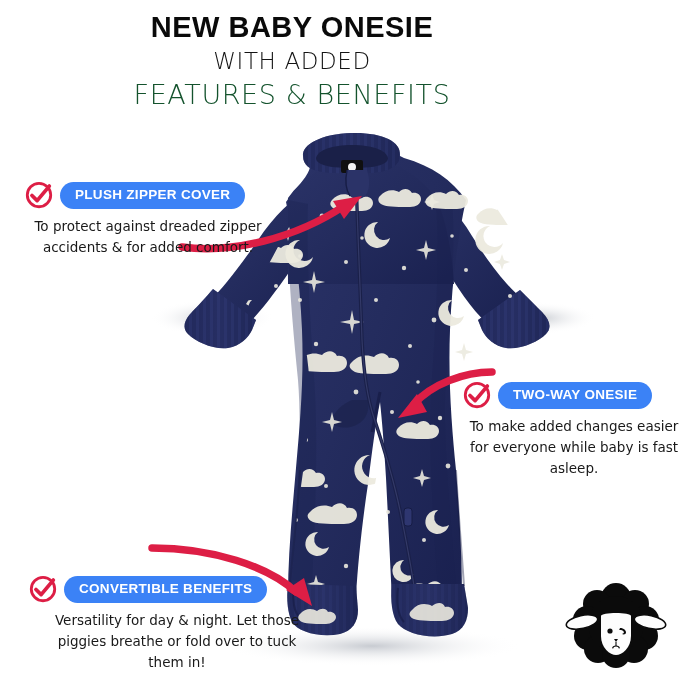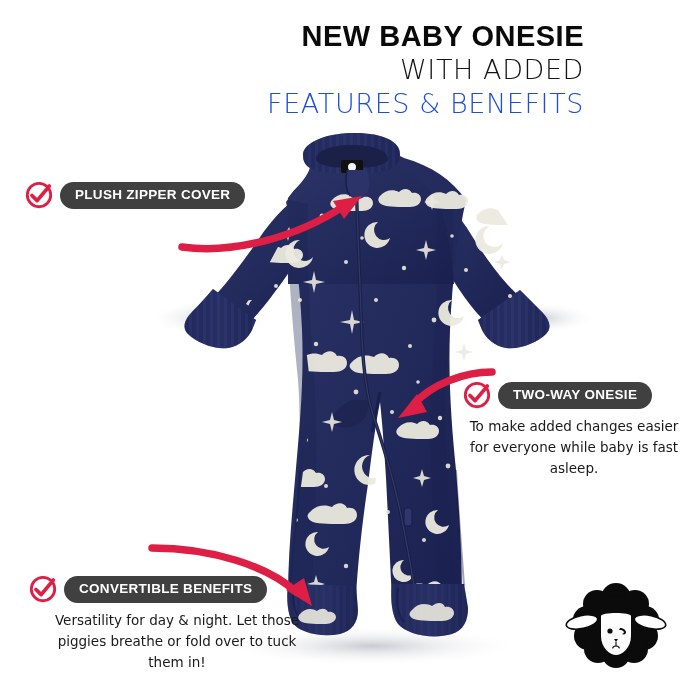--- a/index.html
+++ b/index.html
@@ -6,40 +6,40 @@
   body{
     width:700px;height:700px;
     background:#ffffff;
     font-family:"Liberation Sans", sans-serif;
     overflow:hidden;
     position:relative;
   }
   #stage{position:absolute;inset:0;width:700px;height:700px;}
 
   
-  .title-wrap{position:absolute;left:0;top:10px;width:584px;text-align:right;margin-top:9px;}
+  .title-wrap{position:absolute;left:0;top:10px;width:584px;text-align:center;}
   .t1{
     font-size:29px;font-weight:bold;letter-spacing:.5px;color:#0a0a0a;
     line-height:34px;font-family:"Liberation Sans",sans-serif;
   }
   .t2{
-    font-size:27px;font-weight:300;letter-spacing:.6px;color:#141414;
+    font-size:23px;font-weight:300;letter-spacing:.6px;color:#141414;
     line-height:34px;font-family:"DejaVu Sans",sans-serif;
   }
   .t3{
-    font-size:27px;font-weight:300;letter-spacing:.6px;color:#1d4ed8;
+    font-size:27px;font-weight:300;letter-spacing:.6px;color:#14532d;
     line-height:34px;font-family:"DejaVu Sans",sans-serif;
   }
 
   
   .callout{position:absolute;}
   .badge-row{display:flex;align-items:center;gap:6px;}
   .check{width:30px;height:30px;flex:0 0 30px;}
   .pill{
-    background:#404040;color:#fff;border-radius:16px;
+    background:#3b82f6;color:#fff;border-radius:16px;
     font-size:13.5px;font-weight:bold;letter-spacing:.3px;
     padding:6px 15px 7px 15px;white-space:nowrap;line-height:14px;
     font-family:"Liberation Sans",sans-serif;
   }
   .desc{
     font-family:"DejaVu Sans",sans-serif;
     font-size:13.5px;line-height:21px;color:#191919;
     text-align:center;margin-top:6px;
   }
 
@@ -309,20 +309,21 @@
   </svg>
 
   <div class="callout" id="callout-plush">
     <div class="badge-row">
       <svg class="check" viewBox="0 0 32 32">
         <circle cx="16" cy="16" r="12.5" fill="none" stroke="#dd1e45" stroke-width="3"></circle>
         <path d="M8.5,16.5 L14,22 L27,6.5" fill="none" stroke="#dd1e45" stroke-width="4" stroke-linecap="round" stroke-linejoin="round"></path>
       </svg>
       <div class="pill">PLUSH ZIPPER COVER</div>
     </div>
+    <div class="desc">To protect against dreaded zipper accidents &amp; for added comfort.</div>
   </div>
 
   <div class="callout" id="callout-twoway">
     <div class="badge-row">
       <svg class="check" viewBox="0 0 32 32">
         <circle cx="16" cy="16" r="12.5" fill="none" stroke="#dd1e45" stroke-width="3"></circle>
         <path d="M8.5,16.5 L14,22 L27,6.5" fill="none" stroke="#dd1e45" stroke-width="4" stroke-linecap="round" stroke-linejoin="round"></path>
       </svg>
       <div class="pill">TWO-WAY ONESIE</div>
     </div>

